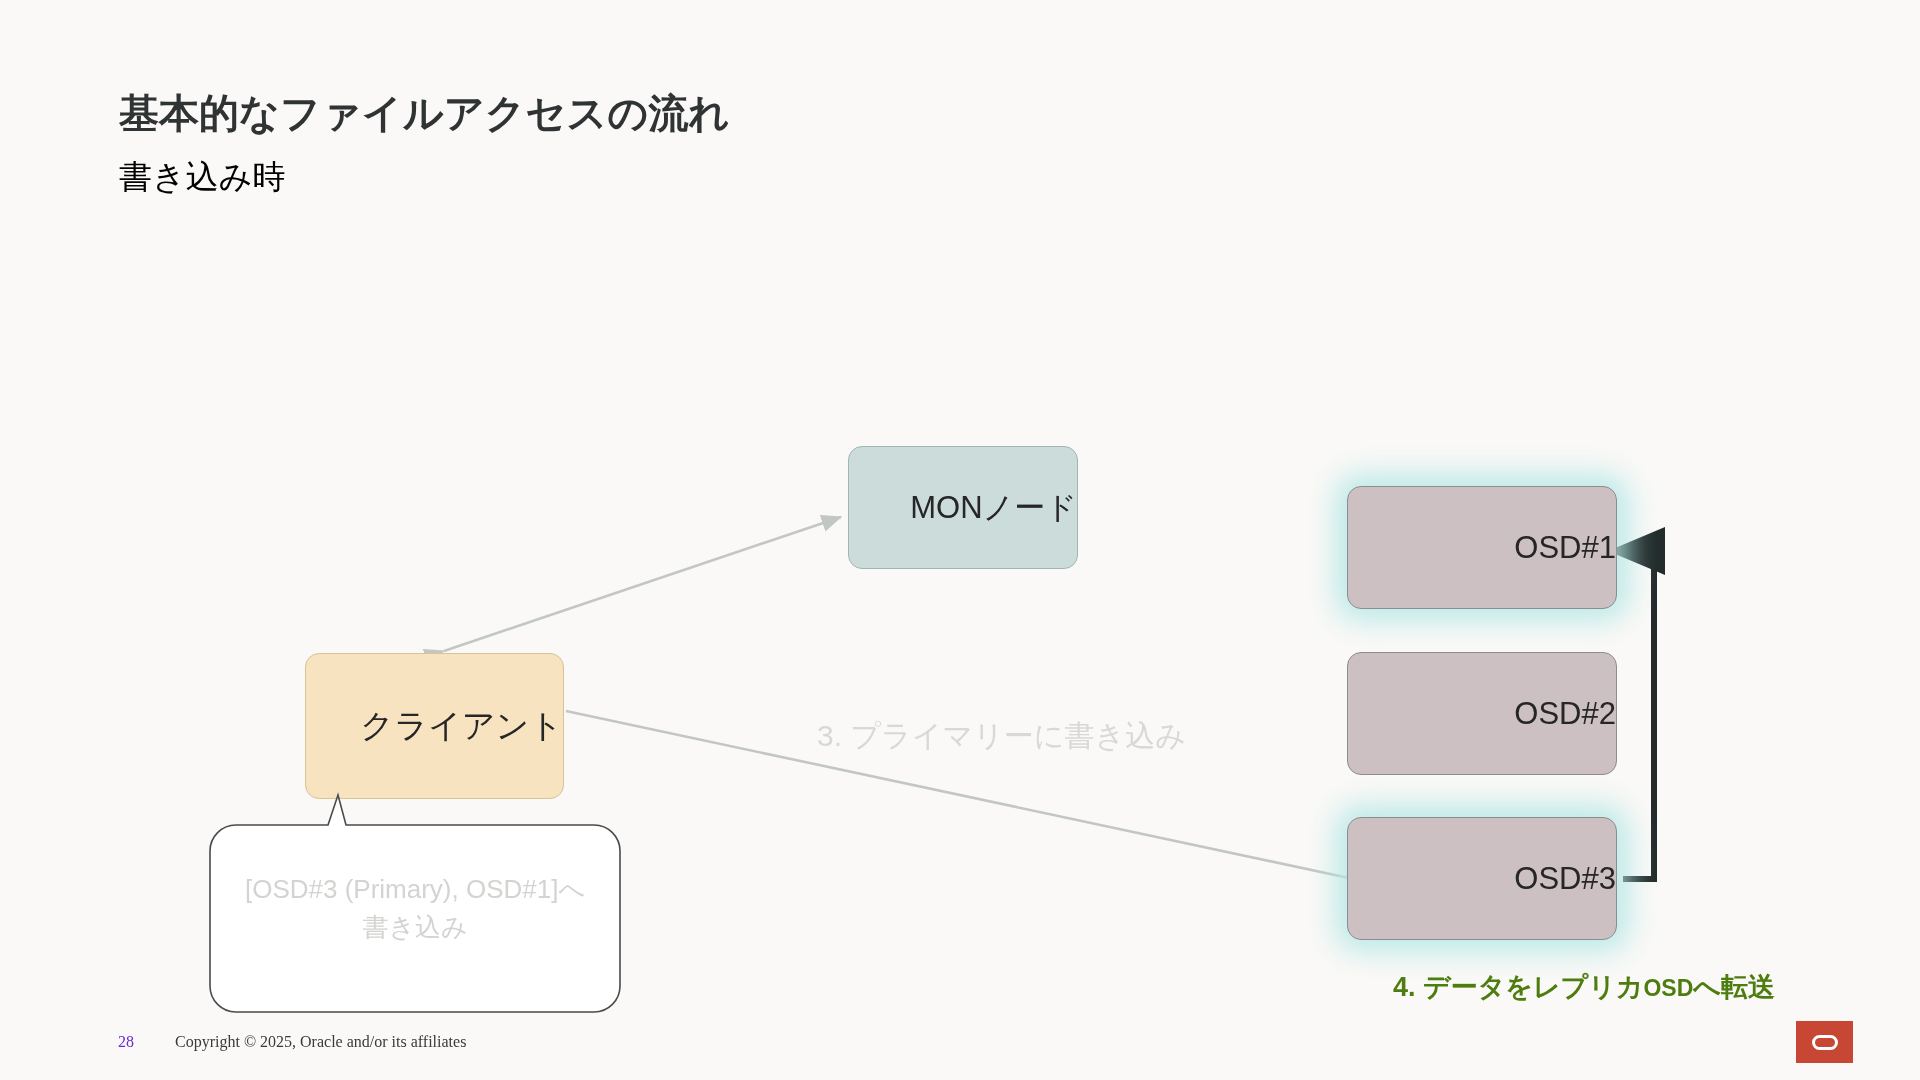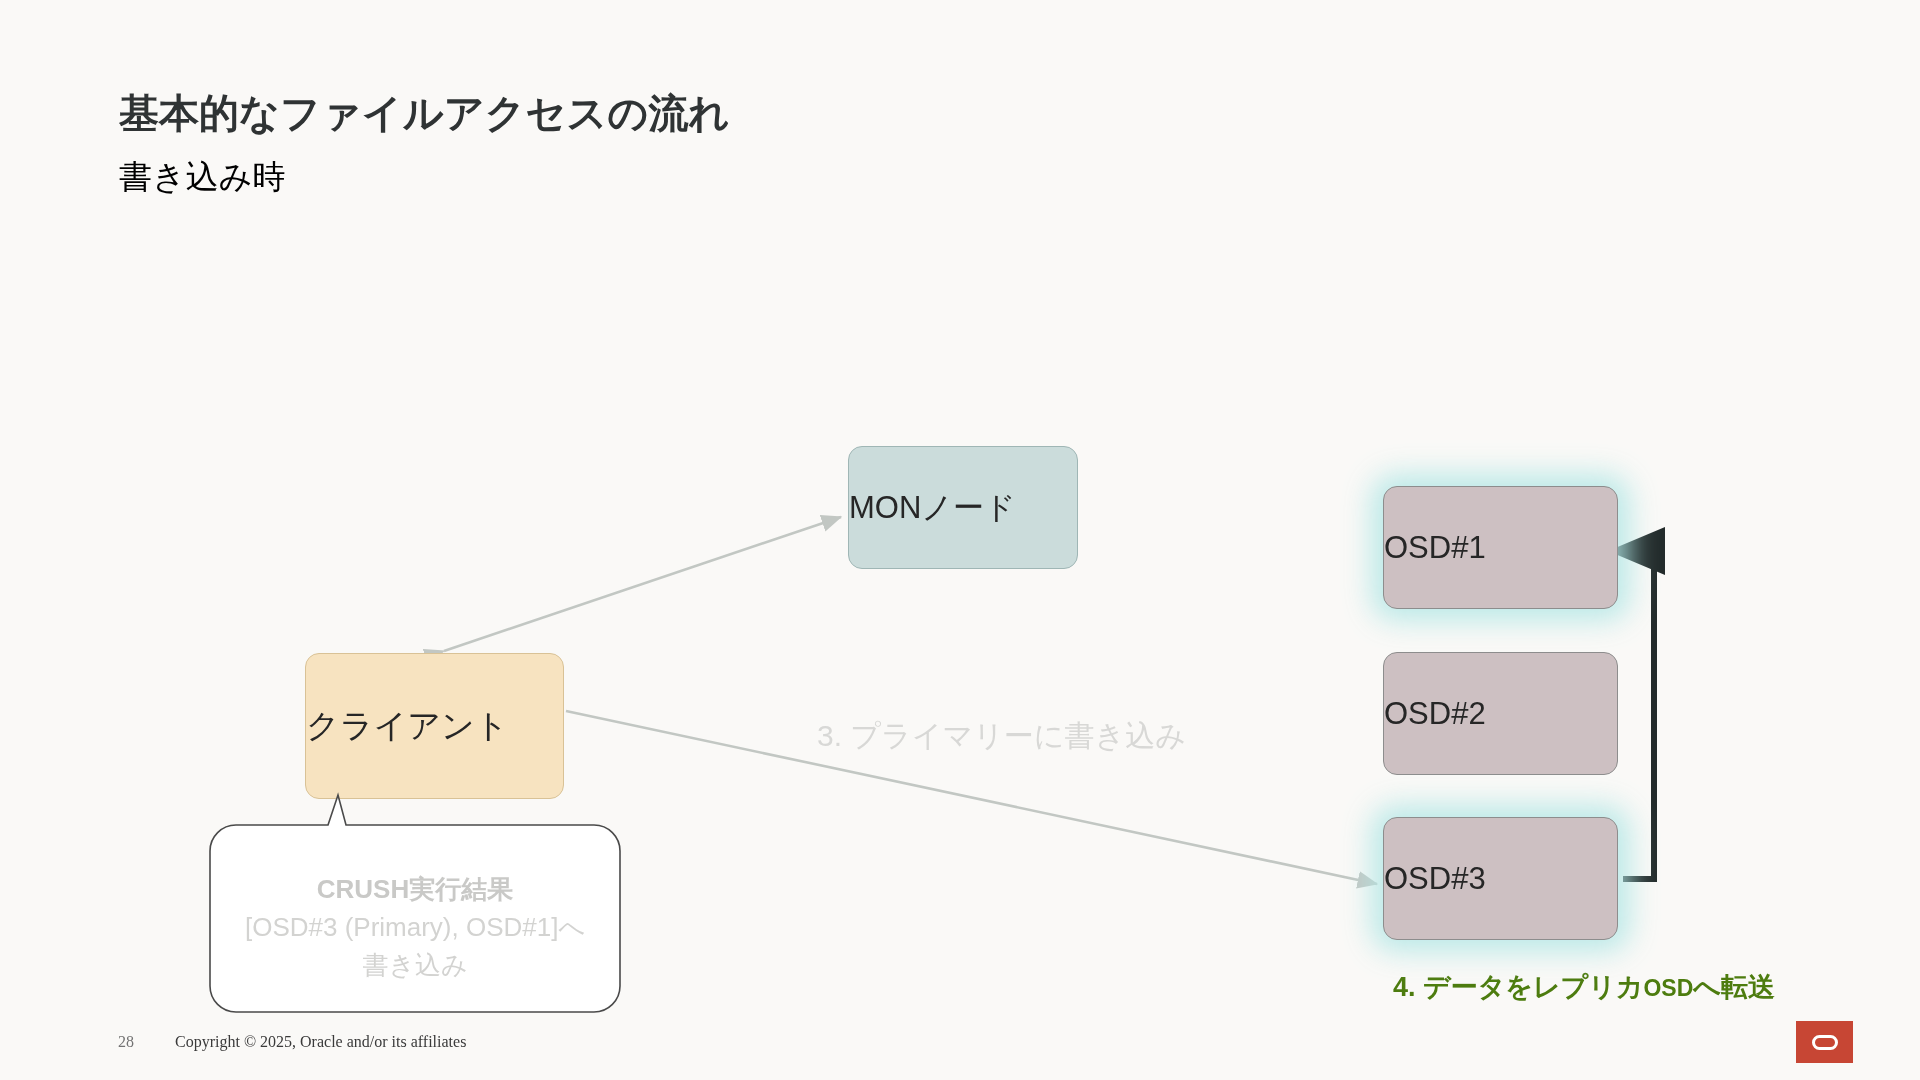--- a/index.html
+++ b/index.html
@@ -51,21 +51,21 @@
     height: 1080px;
     pointer-events: none;
   }
 
   
   .node {
     position: absolute;
     box-sizing: border-box;
     display: flex;
     align-items: center;
-    justify-content: flex-start;
+    justify-content: flex-end;
     border-radius: 14px;
     border: 1px solid #8d8d8d;
     font-size: 31px;
     color: #262626;
     text-align: center;
   }
   #mon-node {
     left: 848px;
     top: 446px;
     width: 230px;
@@ -76,22 +76,22 @@
   #client-node {
     left: 305px;
     top: 653px;
     width: 259px;
     height: 146px;
     background: #f7e3c0;
     border-color: #d9c296;
     font-size: 33px;
   }
   .osd-node {
-    left: 1383px;
-    width: 235px;
+    left: 1347px;
+    width: 270px;
     height: 123px;
     background: #cdc0c2;
     border-color: #8d8d8d;
   }
   #osd1 { top: 486px; }
   #osd2 { top: 652px; }
   #osd3 { top: 817px; }
   .glow {
     box-shadow: 0 0 28px 12px rgba(178, 230, 229, 0.85);
   }
@@ -139,21 +139,21 @@
     font-weight: bold;
     color: #c9c9c7;
   }
 
   
   #page-num {
     position: absolute;
     left: 118px;
     top: 1033px;
     font-size: 16px;
-    color: #737373;
+    color: #6d28d9;
     font-family: "Liberation Serif", "DejaVu Serif", serif;
   }
   #copyright {
     position: absolute;
     left: 175px;
     top: 1033px;
     font-size: 16px;
     color: #3a3a3a;
     font-family: "Liberation Serif", "DejaVu Serif", serif;
     white-space: nowrap;
@@ -241,21 +241,20 @@
       <path d="M128,35 L138,5 L146,35 L394,35
                A26,26 0 0,1 420,61
                L420,196
                A26,26 0 0,1 394,222
                L36,222
                A26,26 0 0,1 10,196
                L10,61
                A26,26 0 0,1 36,35 Z" fill="#ffffff" stroke="#4a4a4a" stroke-width="1.6"></path>
     </svg>
     <div id="callout-text">
-      <div class="hd">CRUSH実行結果</div>
       <div>[OSD#3 (Primary), OSD#1]へ</div>
       <div>書き込み</div>
     </div>
   </div>
 
   <div id="page-num">28</div>
   <div id="copyright">Copyright © 2025, Oracle and/or its affiliates</div>
   <div id="oracle-logo">
     <div class="ring"></div>
   </div>

